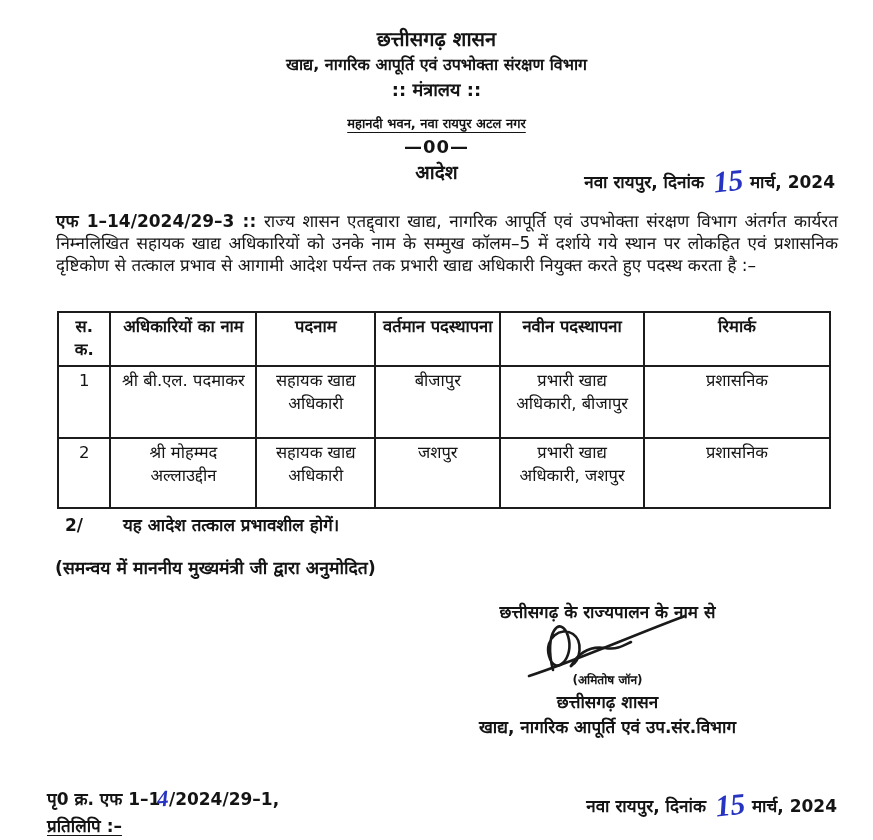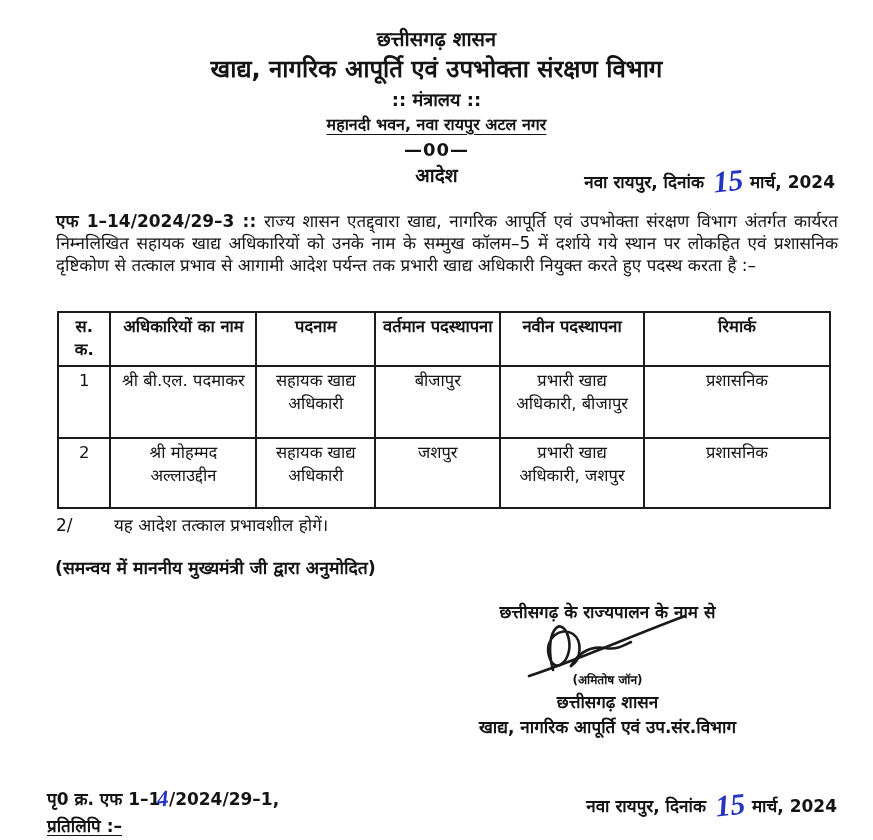--- a/index.html
+++ b/index.html
@@ -4,23 +4,23 @@
 <style>
   html,body{margin:0;padding:0;}
   body{
     width:873px;height:840px;position:relative;background:#ffffff;
     font-family:"DejaVu Sans","Liberation Sans",sans-serif;
     color:#141414;overflow:hidden;
   }
   
   .header{position:absolute;top:26px;left:0;width:100%;text-align:center;line-height:1.32;}
   .h-line1{font-size:20px;font-weight:bold;}
-  .h-line2{font-size:24px;font-weight:bold;margin-top:2px;}
+  .h-line2{font-size:16px;font-weight:bold;margin-top:2px;}
   .h-line3{font-size:18px;font-weight:bold;margin-top:2px;}
-  .h-line4{font-size:16px;font-weight:bold;text-decoration:underline;text-underline-offset:4px;margin-top:2px;}
+  .h-line4{font-size:13px;font-weight:bold;text-decoration:underline;text-underline-offset:4px;margin-top:14px;}
   .h-divider{font-size:18px;font-weight:bold;margin-top:3px;letter-spacing:1px;}
   .h-title{font-size:19px;font-weight:bold;margin-top:1px;}
   
   .date-top{position:absolute;top:170px;right:38px;font-size:17px;font-weight:600;}
   .date-bottom{position:absolute;top:794px;right:36px;font-size:17px;font-weight:600;}
   .hand{
     font-family:cursive;
     color:#2634c1;font-size:30px;font-style:italic;font-weight:bold;
     display:inline-block;transform:rotate(-6deg) translateY(3px);
     line-height:0;margin:0 7px 0 9px;
@@ -51,21 +51,21 @@
   .col-sno{width:6.8%;}
   .col-name{width:18.9%;}
   .col-desig{width:15.4%;}
   .col-cur{width:16.2%;}
   .col-new{width:18.6%;}
   .col-rem{width:24.1%;}
   .prewrap{white-space:pre-line;text-align:left;padding-left:8px;}
   tr.r1 td{height:64px;}
   tr.r2 td{height:62px;}
   
-  .clause{position:absolute;top:513px;left:56px;font-size:17px;font-weight:400;}
+  .clause{position:absolute;top:513px;left:65px;font-size:17px;font-weight:700;}
   .clause .num{display:inline-block;width:58px;}
   .approval{position:absolute;top:555px;left:55px;font-size:17.5px;font-weight:bold;}
   
   .sig-block{position:absolute;top:601px;left:435px;width:345px;text-align:center;
     font-size:17px;font-weight:600;line-height:1.38;}
   .sig-line2{margin-top:3px;}
   .sig-space{height:48px;position:relative;}
   .sig-svg{position:absolute;left:78px;top:-18px;}
   .sig-name{font-weight:bold;font-size:12px;}
   .sig-sub{margin-top:2px;font-weight:600;}

